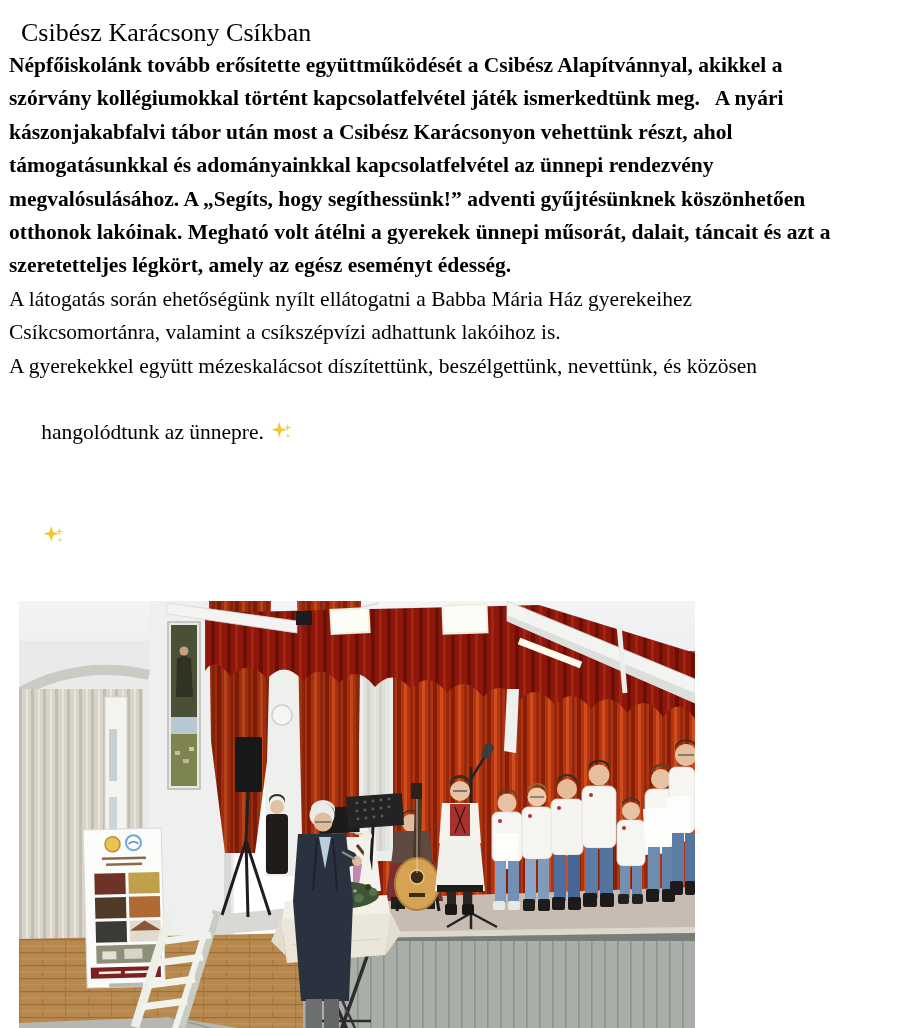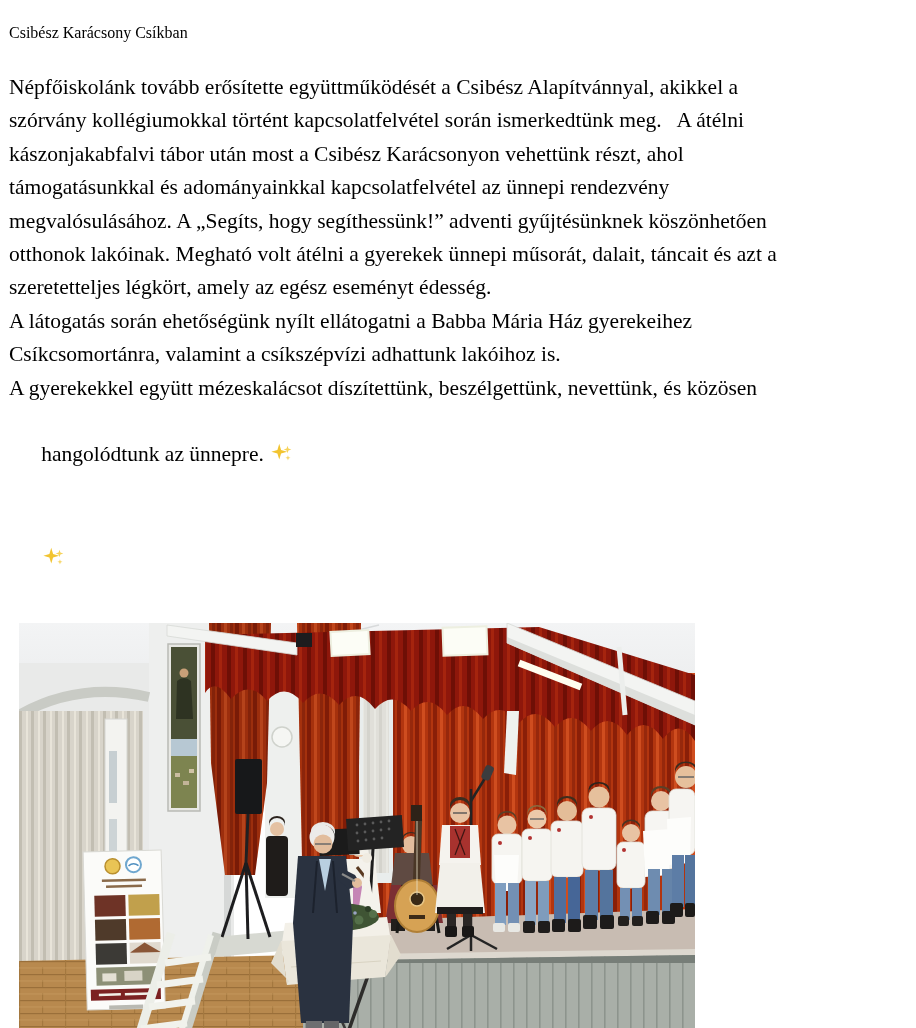--- a/index.html
+++ b/index.html
@@ -2,37 +2,37 @@
 <html><head>
 <meta charset="utf-8">
 <style>
   html,body{margin:0;padding:0;background:#ffffff;}
   body{
     width:916px;height:1028px;overflow:hidden;
     font-family:"Liberation Serif","DejaVu Serif",serif;
     color:#000;
   }
   .doc{padding:16px 0 0 9px;}
-  .title-line{font-size:16px;line-height:33px;white-space:pre;}
+  .title-line{font-size:26px;line-height:33px;white-space:pre;margin-left:12px;}
   .para{margin:0;}
-  .para-1{margin-top:22px;}
+  .para-1{font-weight:bold;}
   .para-2{margin-top:0;}
   .line{font-size:21.5px;line-height:33.4px;white-space:pre;}
   .sparkle{display:inline-block;vertical-align:-3px;margin-left:2px;}
   .photo-wrap{margin:11px 0 0 10px;width:676px;height:505px;line-height:0;}
 </style>
 </head>
 <body>
 
 <div class="doc">
   <div class="title-line">Csibész Karácsony Csíkban</div>
 
   <div class="para para-1">
     <div class="line">Népfőiskolánk tovább erősítette együttműködését a Csibész Alapítvánnyal, akikkel a</div>
-    <div class="line">szórvány kollégiumokkal történt kapcsolatfelvétel során ismerkedtünk meg.   A átélni</div>
+    <div class="line">szórvány kollégiumokkal történt kapcsolatfelvétel játék ismerkedtünk meg.   A nyári</div>
     <div class="line">kászonjakabfalvi tábor után most a Csibész Karácsonyon vehettünk részt, ahol</div>
     <div class="line">támogatásunkkal és adományainkkal kapcsolatfelvétel az ünnepi rendezvény</div>
     <div class="line">megvalósulásához. A „Segíts, hogy segíthessünk!” adventi gyűjtésünknek köszönhetően</div>
     <div class="line">otthonok lakóinak. Megható volt átélni a gyerekek ünnepi műsorát, dalait, táncait és azt a</div>
     <div class="line">szeretetteljes légkört, amely az egész eseményt édesség.</div>
   </div>
 
   <div class="para para-2">
     <div class="line">A látogatás során ehetőségünk nyílt ellátogatni a Babba Mária Ház gyerekeihez</div>
     <div class="line">Csíkcsomortánra, valamint a csíkszépvízi adhattunk lakóihoz is.</div>

